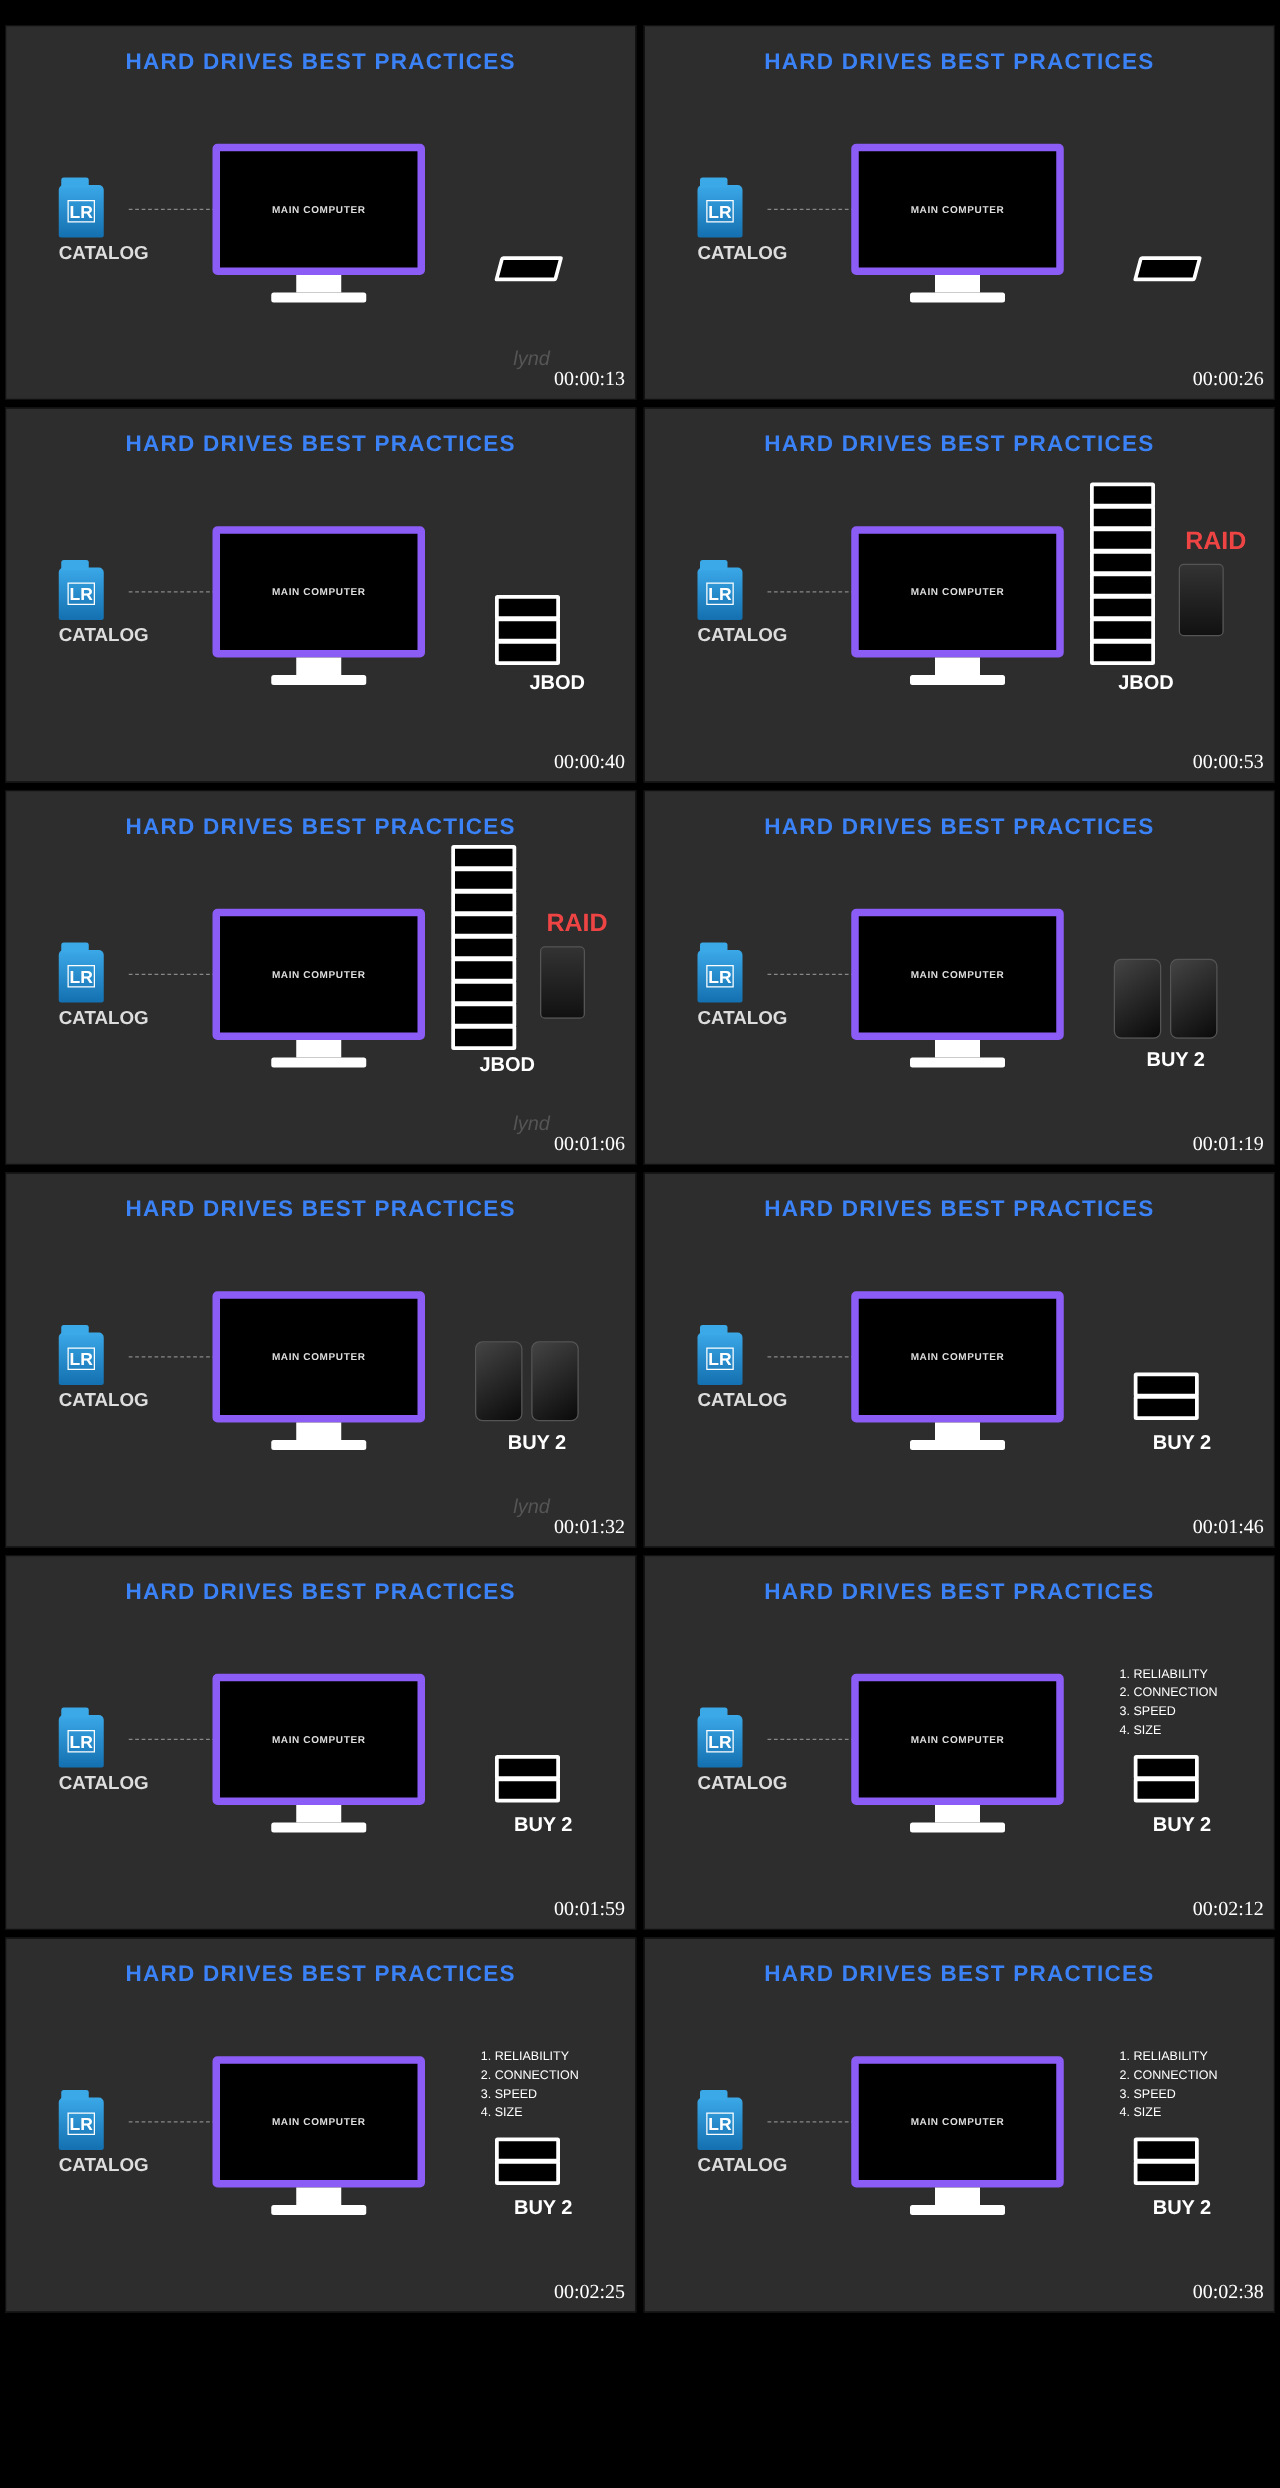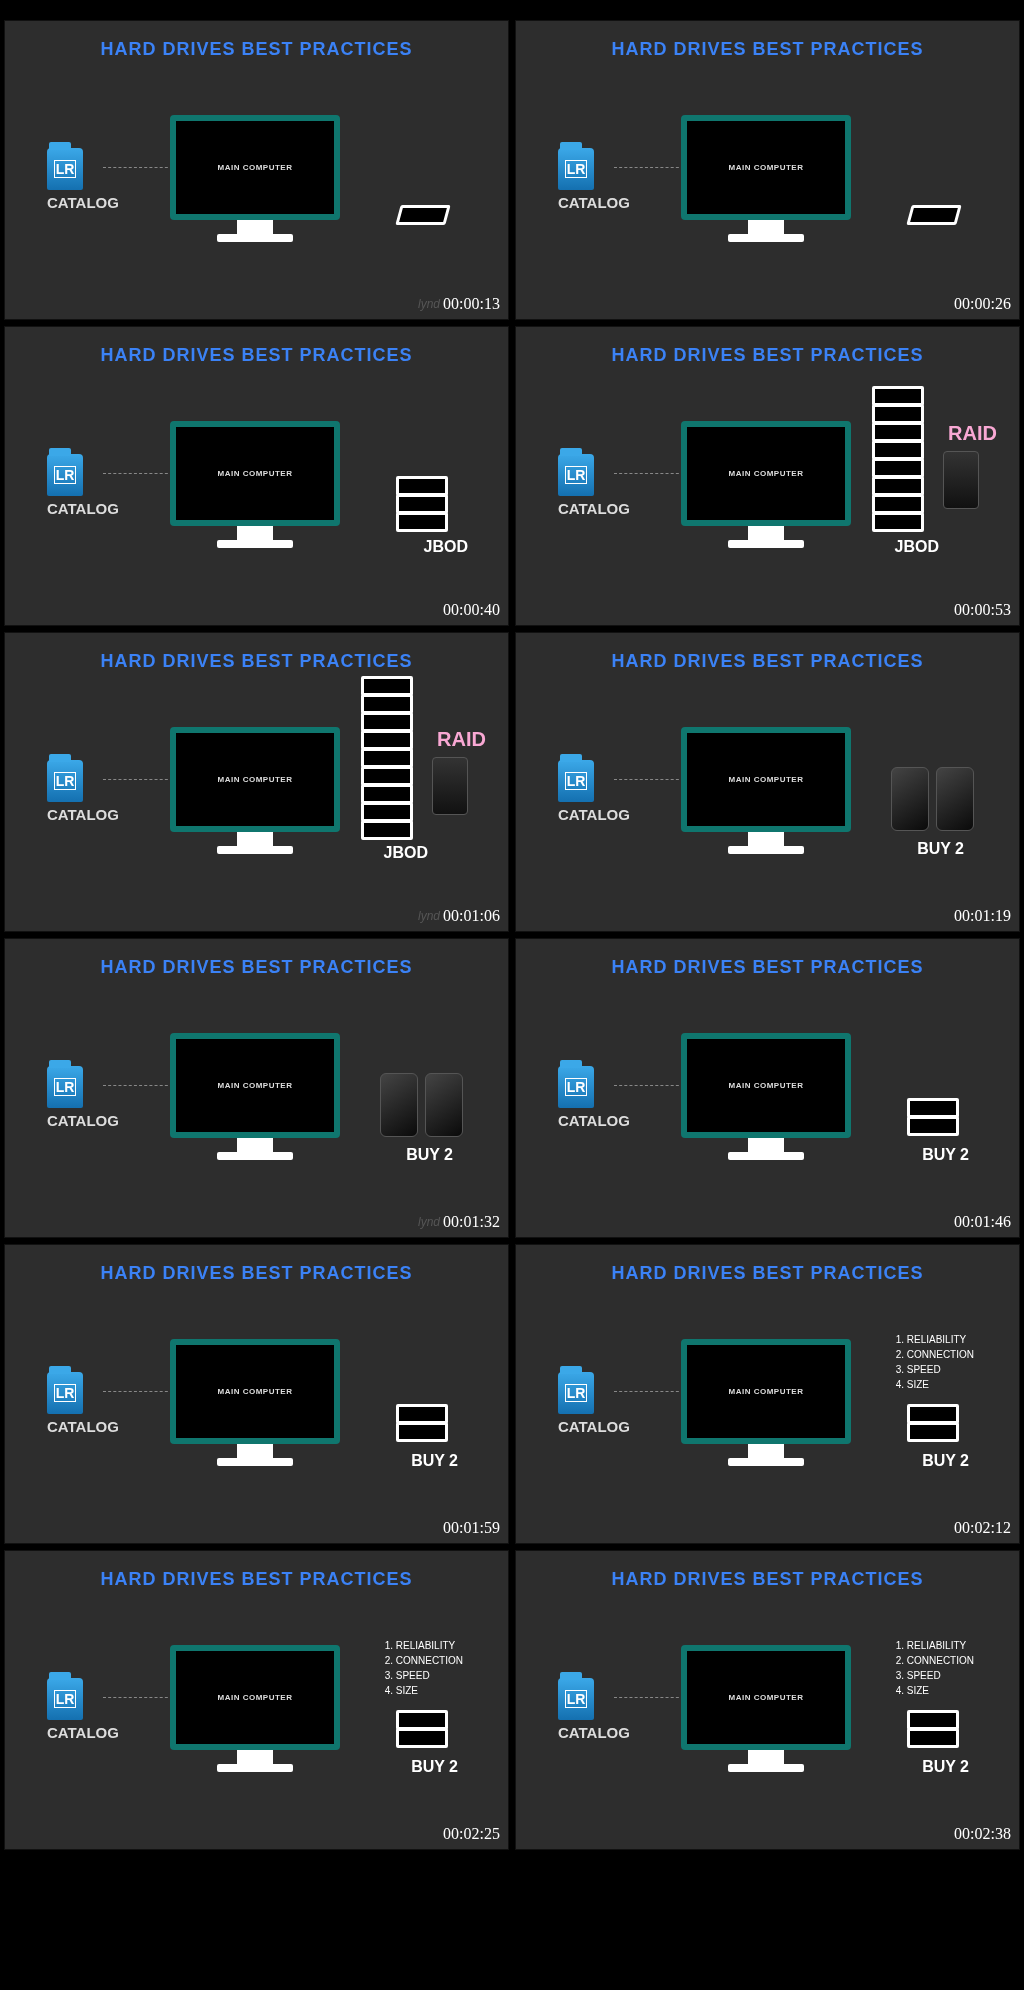--- a/index.html
+++ b/index.html
@@ -10,34 +10,34 @@
 .grid{display:grid;grid-template-columns:1fr 1fr;gap:6px;padding:4px;background:#000}
 .thumb{background:#2d2d2d;position:relative;height:300px;border:1px solid #111;overflow:hidden}
 .title{text-align:center;color:#3b82f6;font-weight:bold;font-size:18px;letter-spacing:1px;padding:18px 0 0 0}
 .scene{position:relative;height:230px}
 .folder{position:absolute;left:42px;top:88px;text-align:center}
 .folder-icon{width:36px;height:42px;background:linear-gradient(#3ba8e8,#1470b0);border-radius:4px 4px 2px 2px;position:relative}
 .folder-icon::before{content:"";position:absolute;top:-6px;left:2px;width:22px;height:8px;background:#3ba8e8;border-radius:2px 2px 0 0}
 .folder-lr{position:absolute;inset:0;display:flex;align-items:center;justify-content:center;font-weight:bold;font-size:14px;color:#fff;border:1px solid #fff;width:22px;height:18px;margin:auto}
 .folder-lbl{font-size:15px;font-weight:bold;margin-top:4px;color:#ddd}
 .line{position:absolute;left:98px;top:107px;width:70px;height:0;border-top:1px dashed #888}
-.monitor{position:absolute;left:165px;top:55px;width:170px;height:105px;border:6px solid #0f766e;border-radius:4px;background:#000;display:flex;align-items:center;justify-content:center}
+.monitor{position:absolute;left:165px;top:55px;width:170px;height:105px;border:6px solid #8b5cf6;border-radius:4px;background:#000;display:flex;align-items:center;justify-content:center}
 .monitor-txt{font-size:8px;font-weight:bold;letter-spacing:0.5px;color:#ddd}
 .stand{position:absolute;left:232px;top:160px;width:36px;height:14px;background:#fff}
 .base{position:absolute;left:212px;top:174px;width:76px;height:8px;background:#fff;border-radius:2px}
 .hdd-small{position:absolute;right:60px;top:145px;width:50px;height:20px;background:#000;border:3px solid #fff;border-radius:2px;transform:skewX(-15deg)}
 .hdd-stack{position:absolute;right:60px}
 .hdd-unit{width:52px;height:20px;background:#000;border:3px solid #fff;border-radius:2px;margin-bottom:-2px}
 .stack-lbl{position:absolute;font-weight:bold;font-size:16px;color:#fff}
 .raid-box{position:absolute;width:36px;height:58px;background:linear-gradient(#333,#111);border-radius:4px;border:1px solid #555}
-.raid-lbl{position:absolute;font-weight:bold;font-size:20px;color:#f9a8d4}
+.raid-lbl{position:absolute;font-weight:bold;font-size:20px;color:#ef4444}
 .twin-box{position:absolute;width:38px;height:64px;background:linear-gradient(145deg,#444,#0a0a0a);border-radius:6px;border:1px solid #555}
 .list{position:absolute;right:45px;top:48px;font-size:10px;font-weight:normal;line-height:1.5;color:#fff}
 .ts{position:absolute;right:8px;bottom:6px;font-size:16px;color:#fff;font-family:Liberation Serif, serif}
-.wm{position:absolute;right:68px;bottom:8px;font-size:12px;color:#555;font-style:italic}
+.wm{position:absolute;right:68px;bottom:22px;font-size:16px;color:#555;font-style:italic}
 </style>
 </head>
 <body>
 
 <div class="header">
 </div>
 
 <div class="grid">
 
   <div class="thumb">

